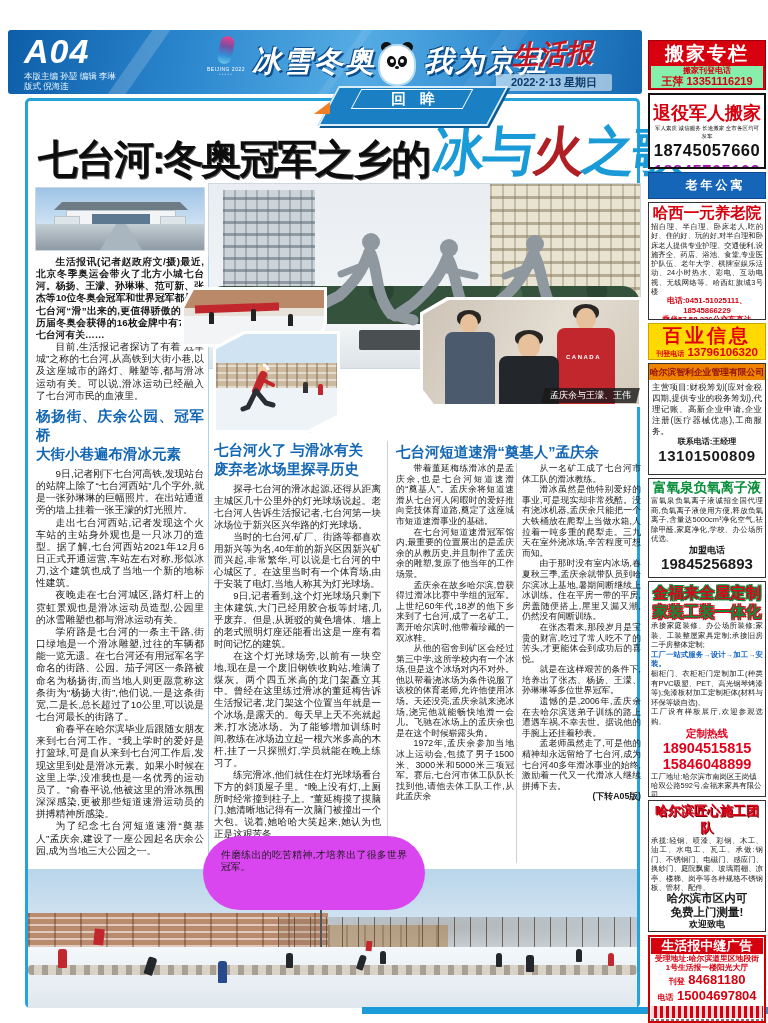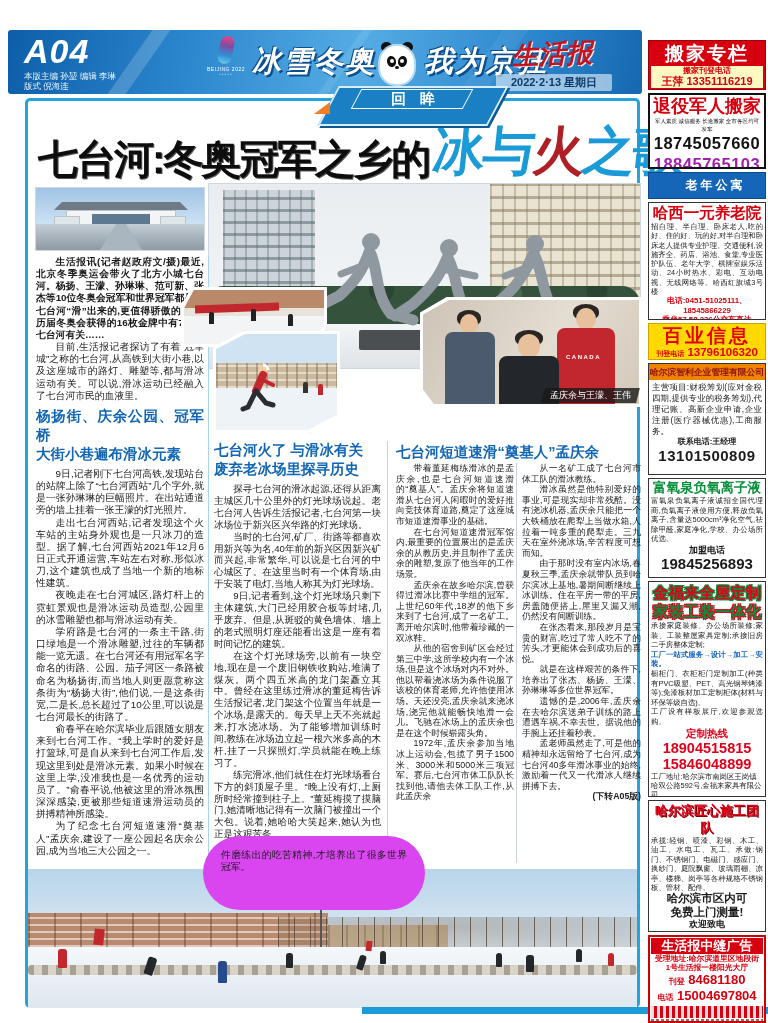--- a/index.html
+++ b/index.html
@@ -150,25 +150,25 @@
   .skf.bend{transform:rotate(18deg);}
 
   #bottombar{position:absolute;left:362px;top:1007px;width:406px;height:7px;background:#1b9cd8;}
 
   
   #sidebar{position:absolute;left:648px;top:40px;width:118px;}
   .ad{width:100%;margin-bottom:3px;overflow:hidden;background:#fff;}
   .tc{text-align:center;}
   #ad1{height:50px;background:#d6000f;border:1px solid #9e000b;padding:2px;}
   #ad1 .t{color:#fff;font-size:19px;font-weight:900;letter-spacing:2px;line-height:22px;}
-  #ad1 .strip{background:#fef9c3;margin-top:1px;padding:0 1px;}
+  #ad1 .strip{background:#86efac;margin-top:1px;padding:0 1px;}
   #ad1 .strip div{color:#d6000f;font-weight:bold;}
   #ad1 .s1{font-size:8px;line-height:9px;}
   #ad1 .s2{font-size:11px;line-height:13px;}
-  #ad2{height:76px;border:2px solid #111;padding-top:1px;}
+  #ad2{height:76px;border:2px solid #111;padding-top:8px;}
   #ad2 .t{color:#d6000f;font-size:18px;font-weight:900;line-height:21px;}
   #ad2 .tiny{font-size:6px;color:#111;line-height:8px;transform:scale(.92);}
   #ad2 .p1{font-size:16.5px;font-weight:900;color:#111;line-height:21px;letter-spacing:.5px;}
   #ad2 .p2{font-size:16.5px;font-weight:900;color:#a21caf;line-height:21px;letter-spacing:.5px;}
   #ad3{height:27px;background:#1565b8;border:1px solid #0d4a8c;}
   #ad3 .t{color:#fff;font-size:12px;font-weight:900;line-height:25px;letter-spacing:3px;margin-left:17px;}
   #ad4{height:118px;border:1px solid #333;padding:1px 2px;}
   #ad4 .t{color:#d6000f;font-size:15.5px;font-weight:900;line-height:18px;}
   #ad4 .b{font-size:7.3px;line-height:9.3px;text-align:justify;}
   #ad4 .ph{position:static;color:#d6000f;font-weight:bold;font-size:7.8px;line-height:9.5px;}

